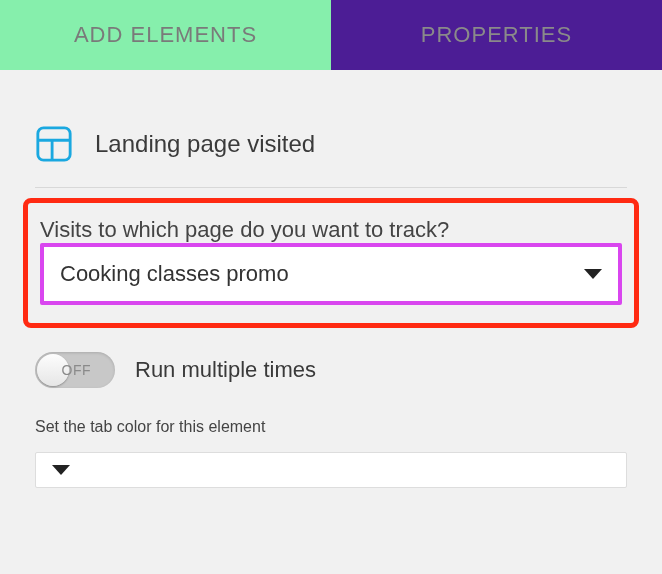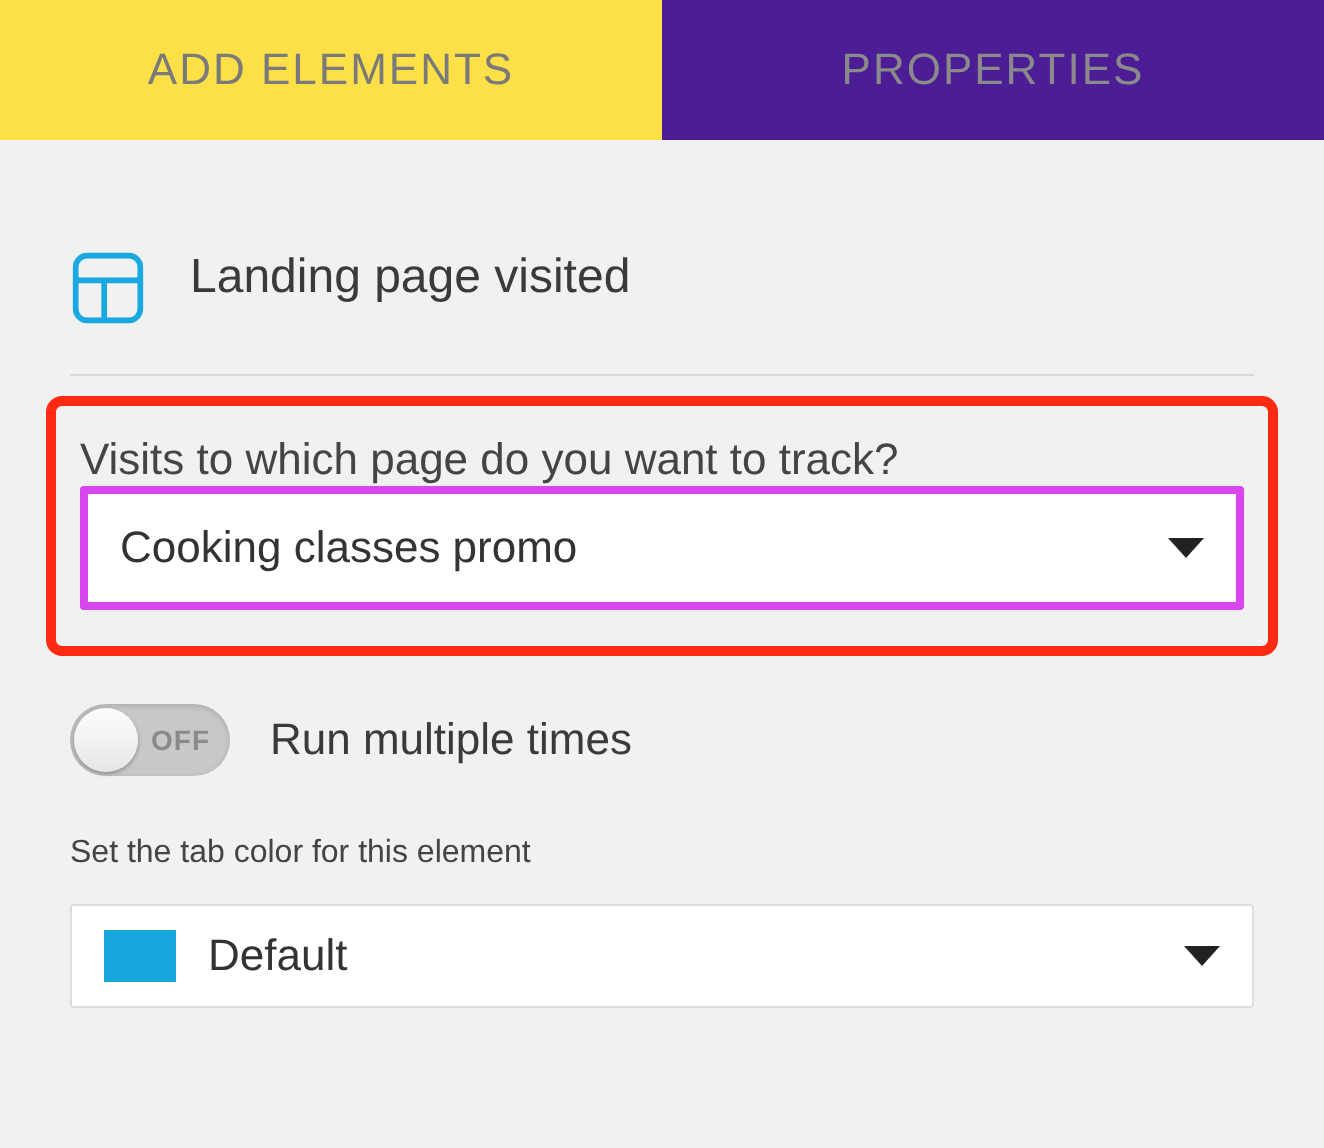--- a/index.html
+++ b/index.html
@@ -21,32 +21,33 @@
   .tab {
     flex: 1;
     text-align: center;
     padding: 22px 0;
     font-size: 22px;
     letter-spacing: 1px;
     color: #8a8a8a;
     cursor: pointer;
   }
   .tab.inactive {
-    background: #fde047;
+    background: #86efac;
     color: #7a7a7a;
   }
   .tab.active {
     background: #4c1d95;
     color: #8a8a8a;
   }
   .content {
     padding: 55px 35px 30px 35px;
   }
   .element-header {
     display: flex;
+    align-items: center;
     gap: 22px;
     padding-bottom: 24px;
     border-bottom: 1px solid #d8d8d8;
     margin-bottom: 0;
   }
   .page-icon {
     width: 38px;
     height: 38px;
     flex-shrink: 0;
   }
@@ -111,23 +112,23 @@
     left: 2px;
     top: 2px;
     width: 32px;
     height: 32px;
     background: linear-gradient(#fdfdfd,#e6e6e6);
     border-radius: 50%;
     box-shadow: 0 1px 2px rgba(0,0,0,0.3);
   }
   .toggle-text {
     position: absolute;
-    right: 10px;
+    right: 24px;
     font-size: 14px;
-    font-weight: 700;
+    font-weight: 400;
     color: #8a8a8a;
     letter-spacing: 0.5px;
   }
   .toggle-label {
     font-size: 22px;
     color: #3a3a3a;
   }
   .color-section-label {
     font-size: 16px;
     color: #444;
@@ -187,20 +188,16 @@
   <div class="toggle-row">
     <div class="toggle">
       <div class="toggle-knob"></div>
       <span class="toggle-text">OFF</span>
     </div>
     <div class="toggle-label">Run multiple times</div>
   </div>
 
   <div class="color-section-label">Set the tab color for this element</div>
   <div class="color-dropdown">
-    <div class="color-left">
-      <div class="color-swatch" style="background:#17a7dc"></div>
-      <span class="color-value">Default</span>
-    </div>
     <span class="chevron"></span>
   </div>
 
 </div>
 
 </body></html>

